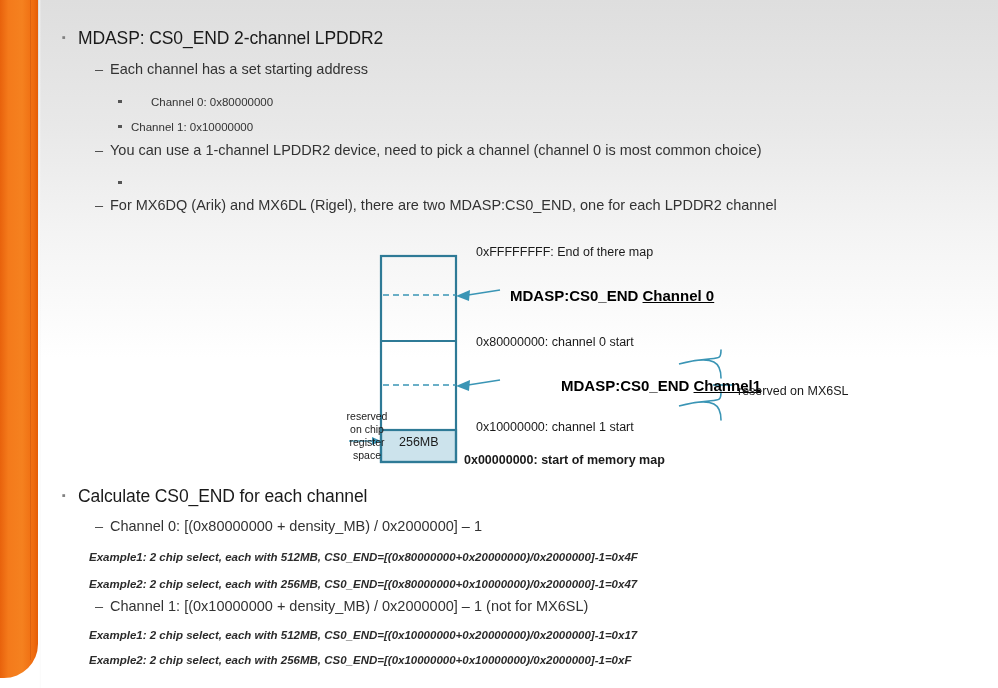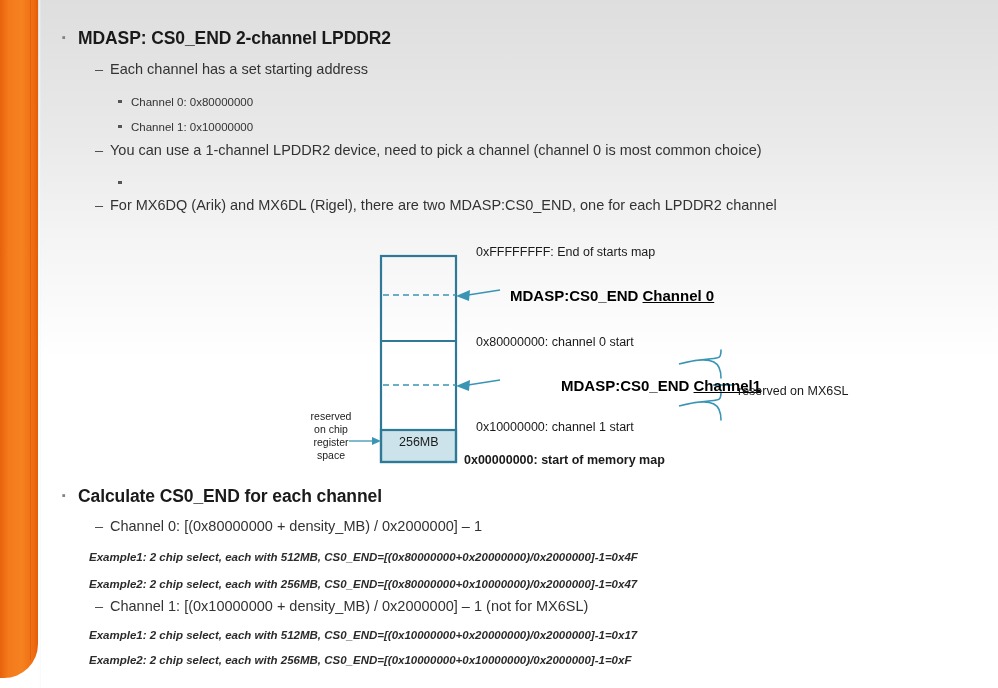--- a/index.html
+++ b/index.html
@@ -58,21 +58,21 @@
     flex: 0 0 16px;
     color: #808080;
     font-size: 11px;
     line-height: 1;
     text-align: left;
     position: relative;
     top: -3px;
   }
   .lvl1 .t {
     font-size: 17.5px;
-    font-weight: bold;
+    font-weight: normal;
     color: #1a1a1a;
     letter-spacing: -0.1px;
   }
   .lvl2 {
     position: absolute;
     display: flex;
     align-items: baseline;
   }
   .lvl2 .dash {
     width: 15px;
@@ -139,20 +139,21 @@
     white-space: nowrap;
   }
   .mdasp u { text-decoration: underline; }
   .sidecap {
     position: absolute;
     font-size: 10.5px;
     color: #1a1a1a;
     text-align: center;
     line-height: 13px;
     white-space: nowrap;
+    margin-left: 36px;
   }
   .resv {
     position: absolute;
     font-size: 12.5px;
     color: #1a1a1a;
     white-space: nowrap;
   }
   .blocklabel {
     position: absolute;
     font-size: 12.5px;
@@ -173,21 +174,21 @@
   <div class="lvl1" style="left:62px; top:28px;">
     <span class="bullet-dot">▪</span>
     <span class="t">MDASP: CS0_END 2-channel LPDDR2</span>
   </div>
 
   <div class="lvl2" style="left:95px; top:61px;">
     <span class="dash">–</span>
     <span class="t">Each channel has a set starting address</span>
   </div>
 
-  <div class="lvl3" style="left:118px; top:92px;">
+  <div class="lvl3" style="left:118px; top:92px;gap:20px;">
     <span class="sq"><i></i></span>
     <span class="t">Channel 0: 0x80000000</span>
   </div>
 
   <div class="lvl3" style="left:118px; top:117px;">
     <span class="sq"><i></i></span>
     <span class="t">Channel 1: 0x10000000</span>
   </div>
 
   <div class="lvl2" style="left:95px; top:142px;">
@@ -224,21 +225,21 @@
 
     <line x1="349" y1="441" x2="374" y2="441" stroke="#3a95b5" stroke-width="1.3"></line>
     <polygon points="381,441 372,437 372,445" fill="#3a95b5"></polygon>
 
     <path d="M 686,343 C 700,343 690,348 700,385 C 690,348 700,343 714,343" fill="none" stroke="#3a95b5" stroke-width="1.6" stroke-linecap="round" transform="rotate(90 700 364)"></path>
     <path d="M 686,385 C 700,385 690,390 700,427 C 690,390 700,385 714,385" fill="none" stroke="#3a95b5" stroke-width="1.6" stroke-linecap="round" transform="rotate(90 700 406)"></path>
 
     <line x1="713" y1="385" x2="733" y2="385" stroke="#3a95b5" stroke-width="1.6"></line>
   </svg>
 
-  <div class="memlabel" style="left:476px; top:245px;">0xFFFFFFFF: End of starts map</div>
+  <div class="memlabel" style="left:476px; top:245px;">0xFFFFFFFF: End of there map</div>
 
   <div class="mdasp" style="left:510px; top:287px;">
     <span>MDASP:CS0_END </span><u>Channel 0</u>
   </div>
 
   <div class="memlabel" style="left:476px; top:335px;">0x80000000: channel 0 start</div>
 
   <div class="mdasp" style="left:513px; top:377px;padding-left:48px;">
     <span>MDASP:CS0_END </span><u>Channel1</u>
   </div>

